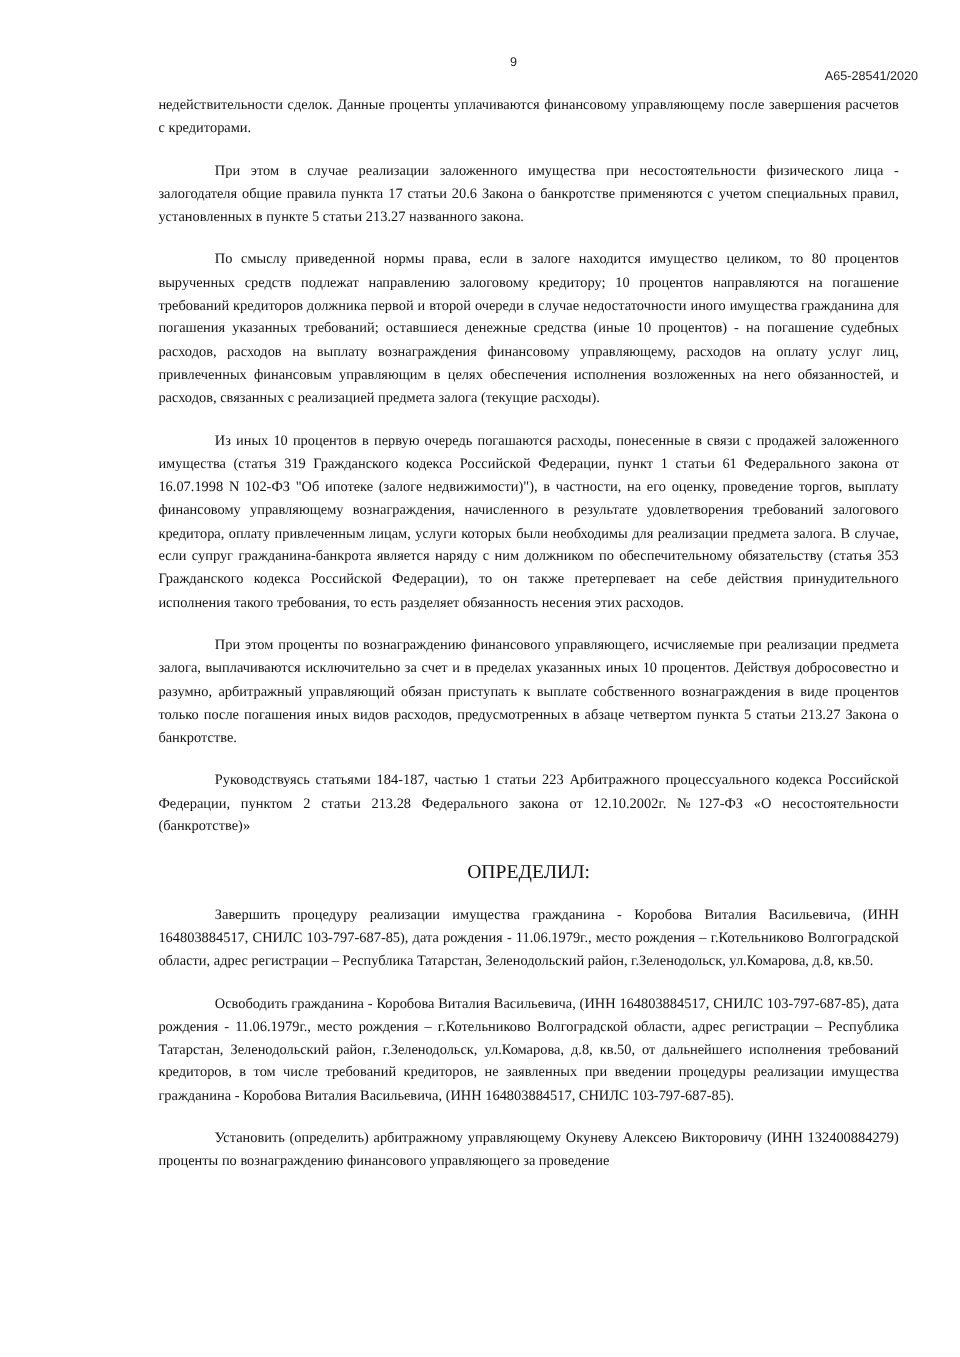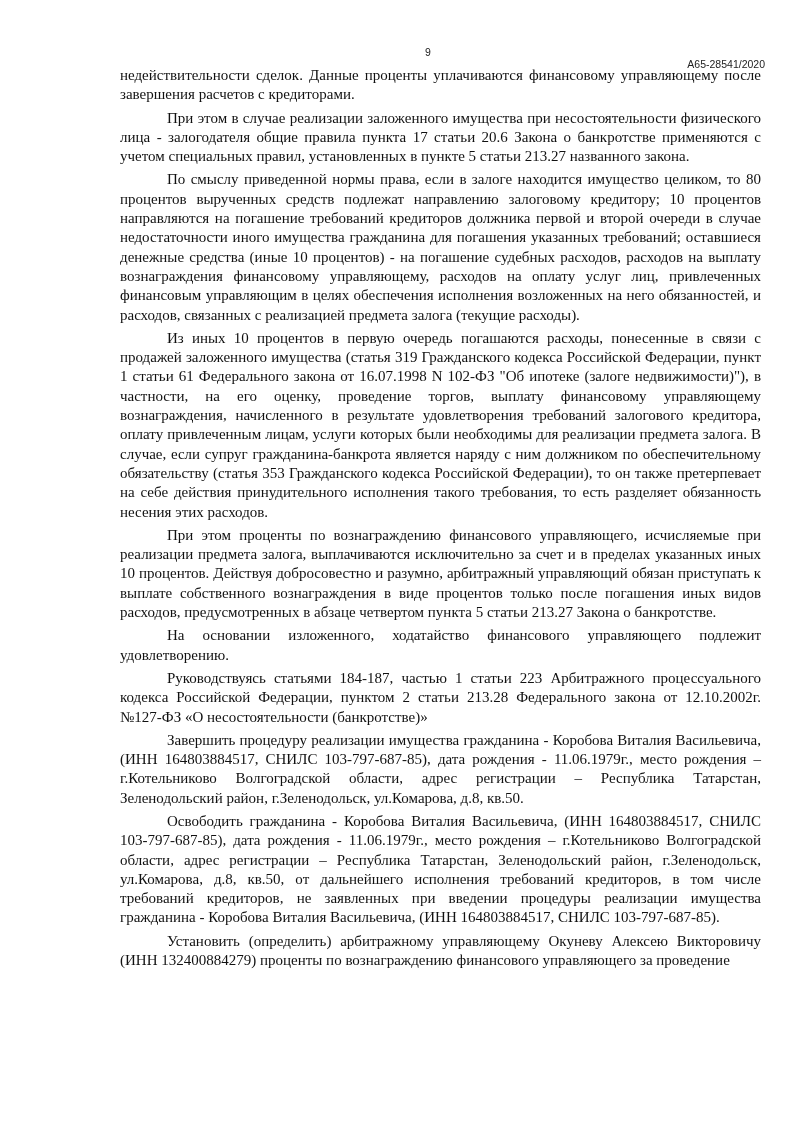--- a/index.html
+++ b/index.html
@@ -1,38 +1,38 @@
 <!DOCTYPE html>
 <html><head>
 <meta charset="utf-8">
 <style>
   html, body { margin: 0; padding: 0; background: #ffffff; }
   body { width: 800px; height: 1131px; position: relative; overflow: hidden; }
   .page { position: absolute; left: 116px; top: 46px; width: 649px; color: #111; font-family: "Liberation Serif", serif; }
   .header { position: relative; height: 16px; font-family: "Liberation Sans", sans-serif; font-size: 10.5px; color: #222; }
   .page-num { position: absolute; left: 309px; top: 0; }
   .case-num { position: absolute; right: 0; top: 12px; }
-  p { margin: 4px; font-size: 15px; line-height: 19.3px; text-align: justify; font-family: Liberation Serif, serif; }
+  p { margin: 16px; font-size: 12px; line-height: 19.3px; text-align: justify; font-family: Liberation Serif, serif; }
   p.indent { text-indent: 47px; }
   .heading { text-align: center; margin-top: 19px; font-size: 16.4px; line-height: 19.3px; }
 </style>
 </head>
 <body>
 
 <div class="page">
   <div class="header">
     <span class="page-num">9</span>
     <span class="case-num">А65-28541/2020</span>
   </div>
 
   <p>недействительности сделок. Данные проценты уплачиваются финансовому управляющему после завершения расчетов с кредиторами.</p>
   <p class="indent">При этом в случае реализации заложенного имущества при несостоятельности физического лица - залогодателя общие правила пункта 17 статьи 20.6 Закона о банкротстве применяются с учетом специальных правил, установленных в пункте 5 статьи 213.27 названного закона.</p>
   <p class="indent">По смыслу приведенной нормы права, если в залоге находится имущество целиком, то 80 процентов вырученных средств подлежат направлению залоговому кредитору; 10 процентов направляются на погашение требований кредиторов должника первой и второй очереди в случае недостаточности иного имущества гражданина для погашения указанных требований; оставшиеся денежные средства (иные 10 процентов) - на погашение судебных расходов, расходов на выплату вознаграждения финансовому управляющему, расходов на оплату услуг лиц, привлеченных финансовым управляющим в целях обеспечения исполнения возложенных на него обязанностей, и расходов, связанных с реализацией предмета залога (текущие расходы).</p>
   <p class="indent">Из иных 10 процентов в первую очередь погашаются расходы, понесенные в связи с продажей заложенного имущества (статья 319 Гражданского кодекса Российской Федерации, пункт 1 статьи 61 Федерального закона от 16.07.1998 N 102-ФЗ "Об ипотеке (залоге недвижимости)"), в частности, на его оценку, проведение торгов, выплату финансовому управляющему вознаграждения, начисленного в результате удовлетворения требований залогового кредитора, оплату привлеченным лицам, услуги которых были необходимы для реализации предмета залога. В случае, если супруг гражданина-банкрота является наряду с ним должником по обеспечительному обязательству (статья 353 Гражданского кодекса Российской Федерации), то он также претерпевает на себе действия принудительного исполнения такого требования, то есть разделяет обязанность несения этих расходов.</p>
   <p class="indent">При этом проценты по вознаграждению финансового управляющего, исчисляемые при реализации предмета залога, выплачиваются исключительно за счет и в пределах указанных иных 10 процентов. Действуя добросовестно и разумно, арбитражный управляющий обязан приступать к выплате собственного вознаграждения в виде процентов только после погашения иных видов расходов, предусмотренных в абзаце четвертом пункта 5 статьи 213.27 Закона о банкротстве.</p>
-  <p class="indent">На основании изложенного, ходатайство финансового управляющего подлежит удовлетворению.</p>
   <p class="indent">Руководствуясь статьями 184-187, частью 1 статьи 223 Арбитражного процессуального кодекса Российской Федерации, пунктом 2 статьи 213.28 Федерального закона от 12.10.2002г. №127-ФЗ «О несостоятельности (банкротстве)»</p>
 
+  <div class="heading">ОПРЕДЕЛИЛ:</div>
 
   <p class="indent">Завершить процедуру реализации имущества гражданина - Коробова Виталия Васильевича, (ИНН 164803884517, СНИЛС 103-797-687-85), дата рождения - 11.06.1979г., место рождения – г.Котельниково Волгоградской области, адрес регистрации – Республика Татарстан, Зеленодольский район, г.Зеленодольск, ул.Комарова, д.8, кв.50.</p>
   <p class="indent">Освободить гражданина - Коробова Виталия Васильевича, (ИНН 164803884517, СНИЛС 103-797-687-85), дата рождения - 11.06.1979г., место рождения – г.Котельниково Волгоградской области, адрес регистрации – Республика Татарстан, Зеленодольский район, г.Зеленодольск, ул.Комарова, д.8, кв.50, от дальнейшего исполнения требований кредиторов, в том числе требований кредиторов, не заявленных при введении процедуры реализации имущества гражданина - Коробова Виталия Васильевича, (ИНН 164803884517, СНИЛС 103-797-687-85).</p>
   <p class="indent">Установить (определить) арбитражному управляющему Окуневу Алексею Викторовичу (ИНН 132400884279) проценты по вознаграждению финансового управляющего за проведение</p>
 </div>
 
 </body></html>

